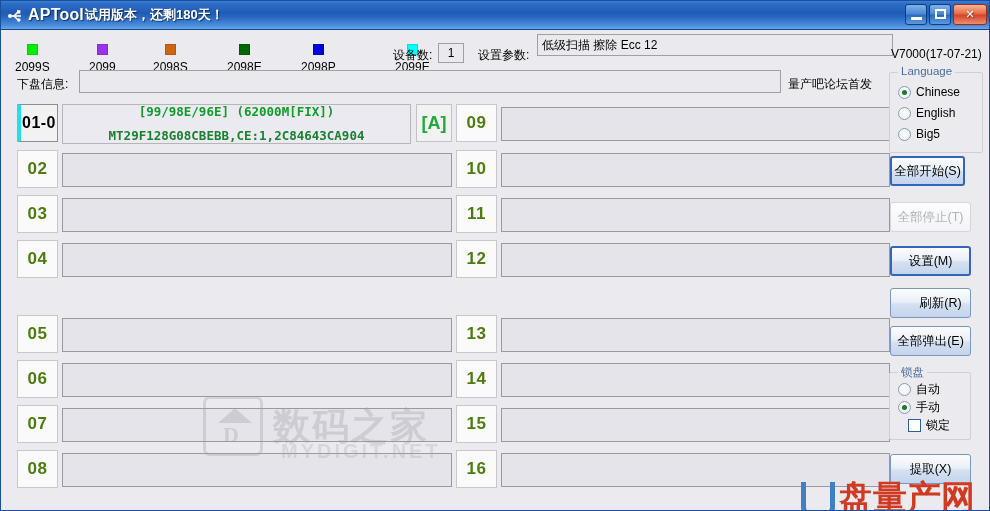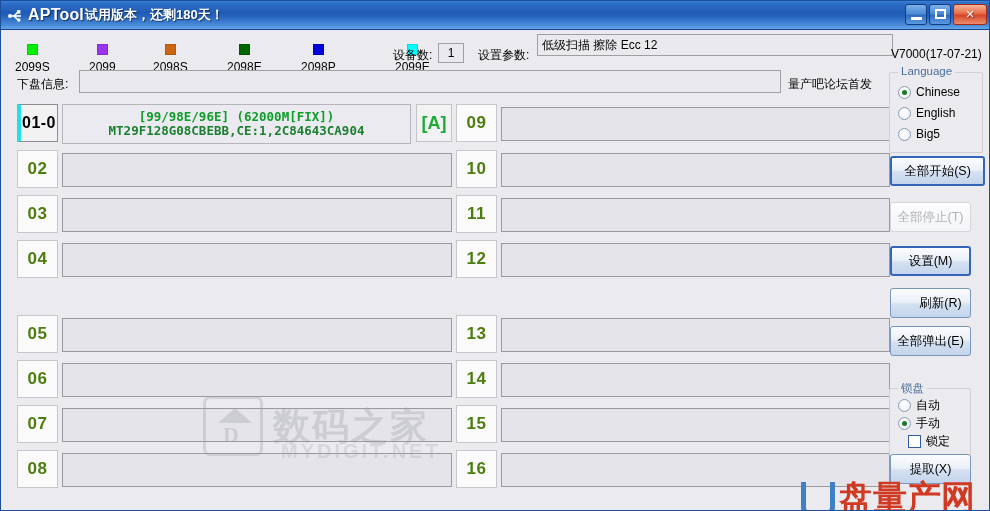--- a/index.html
+++ b/index.html
@@ -198,21 +198,21 @@
     overflow: hidden;
   }
   .slot-info.active {
     background: #eaeaf0;
     border: 1px solid #b6b6ba;
     top: 0;
     height: 40px;
     display: flex;
     flex-direction: column;
     align-items: center;
-    justify-content: center;
+    justify-content: space-between;
     line-height: 1.12;
   }
   .info-line1 {
     font-family: "DejaVu Sans Mono", "Liberation Mono", monospace;
     font-size: 12.5px;
     font-weight: bold;
     color: #0f9c28;
     white-space: nowrap;
   }
   .info-line2 {
@@ -547,27 +547,27 @@
       <div class="radio-row" style="left:8px; top:33px;">
         <span class="radio"></span>
         <span>English</span>
       </div>
       <div class="radio-row" style="left:8px; top:54px;">
         <span class="radio"></span>
         <span>Big5</span>
       </div>
     </div>
 
-    <div class="xp-btn focused" style="left:889px; top:126px; width:95px; height:30px;">全部开始(S)</div>
+    <div class="xp-btn focused" style="left:889px; top:126px; width:75px; height:30px;">全部开始(S)</div>
     <div class="xp-btn disabled" style="left:889px; top:172px; width:81px; height:30px;">全部停止(T)</div>
     <div class="xp-btn focused" style="left:889px; top:216px; width:81px; height:30px;">设置(M)</div>
     <div class="xp-btn" style="left:889px; top:258px; width:81px; height:30px;padding-left:20px;">刷新(R)</div>
     <div class="xp-btn" style="left:889px; top:296px; width:81px; height:30px;">全部弹出(E)</div>
 
-    <div class="groupbox" style="left:888px; top:358px; width:82px; height:68px;">
+    <div class="groupbox" style="left:888px; top:342px; width:82px; height:68px;">
       <div class="groupbox-title">锁盘</div>
       <div class="radio-row" style="left:8px; top:8px;">
         <span class="radio"></span>
         <span>自动</span>
       </div>
       <div class="radio-row" style="left:8px; top:26px;">
         <span class="radio checked"></span>
         <span>手动</span>
       </div>
       <div class="radio-row" style="left:18px; top:44px;">

